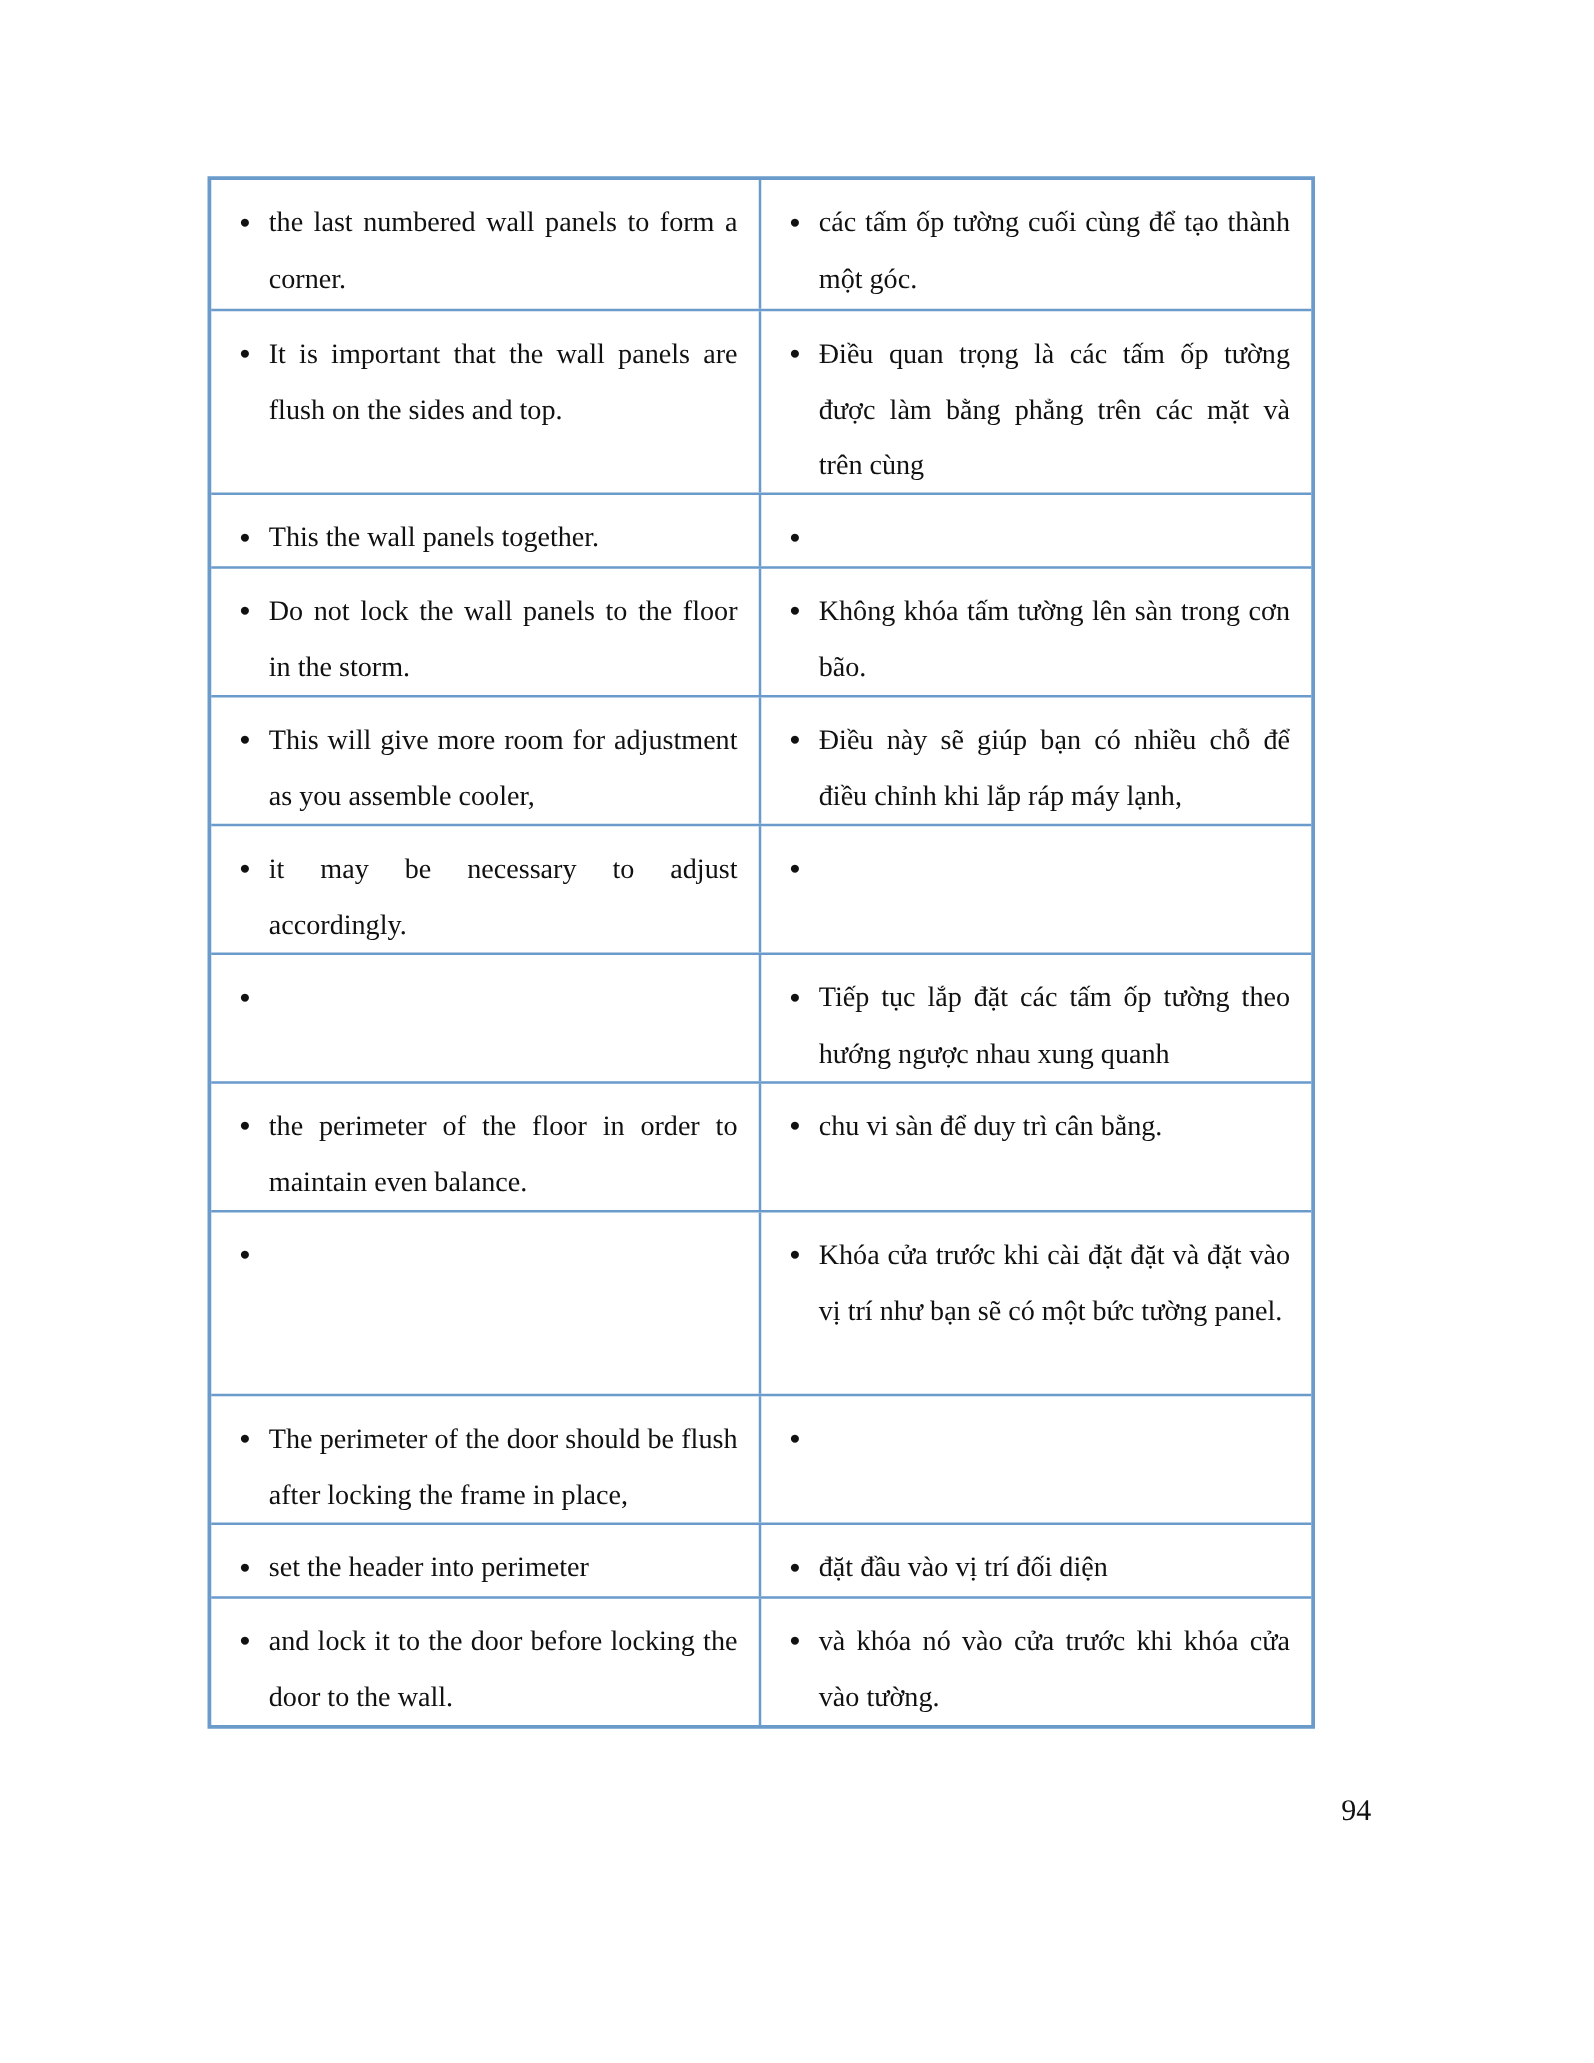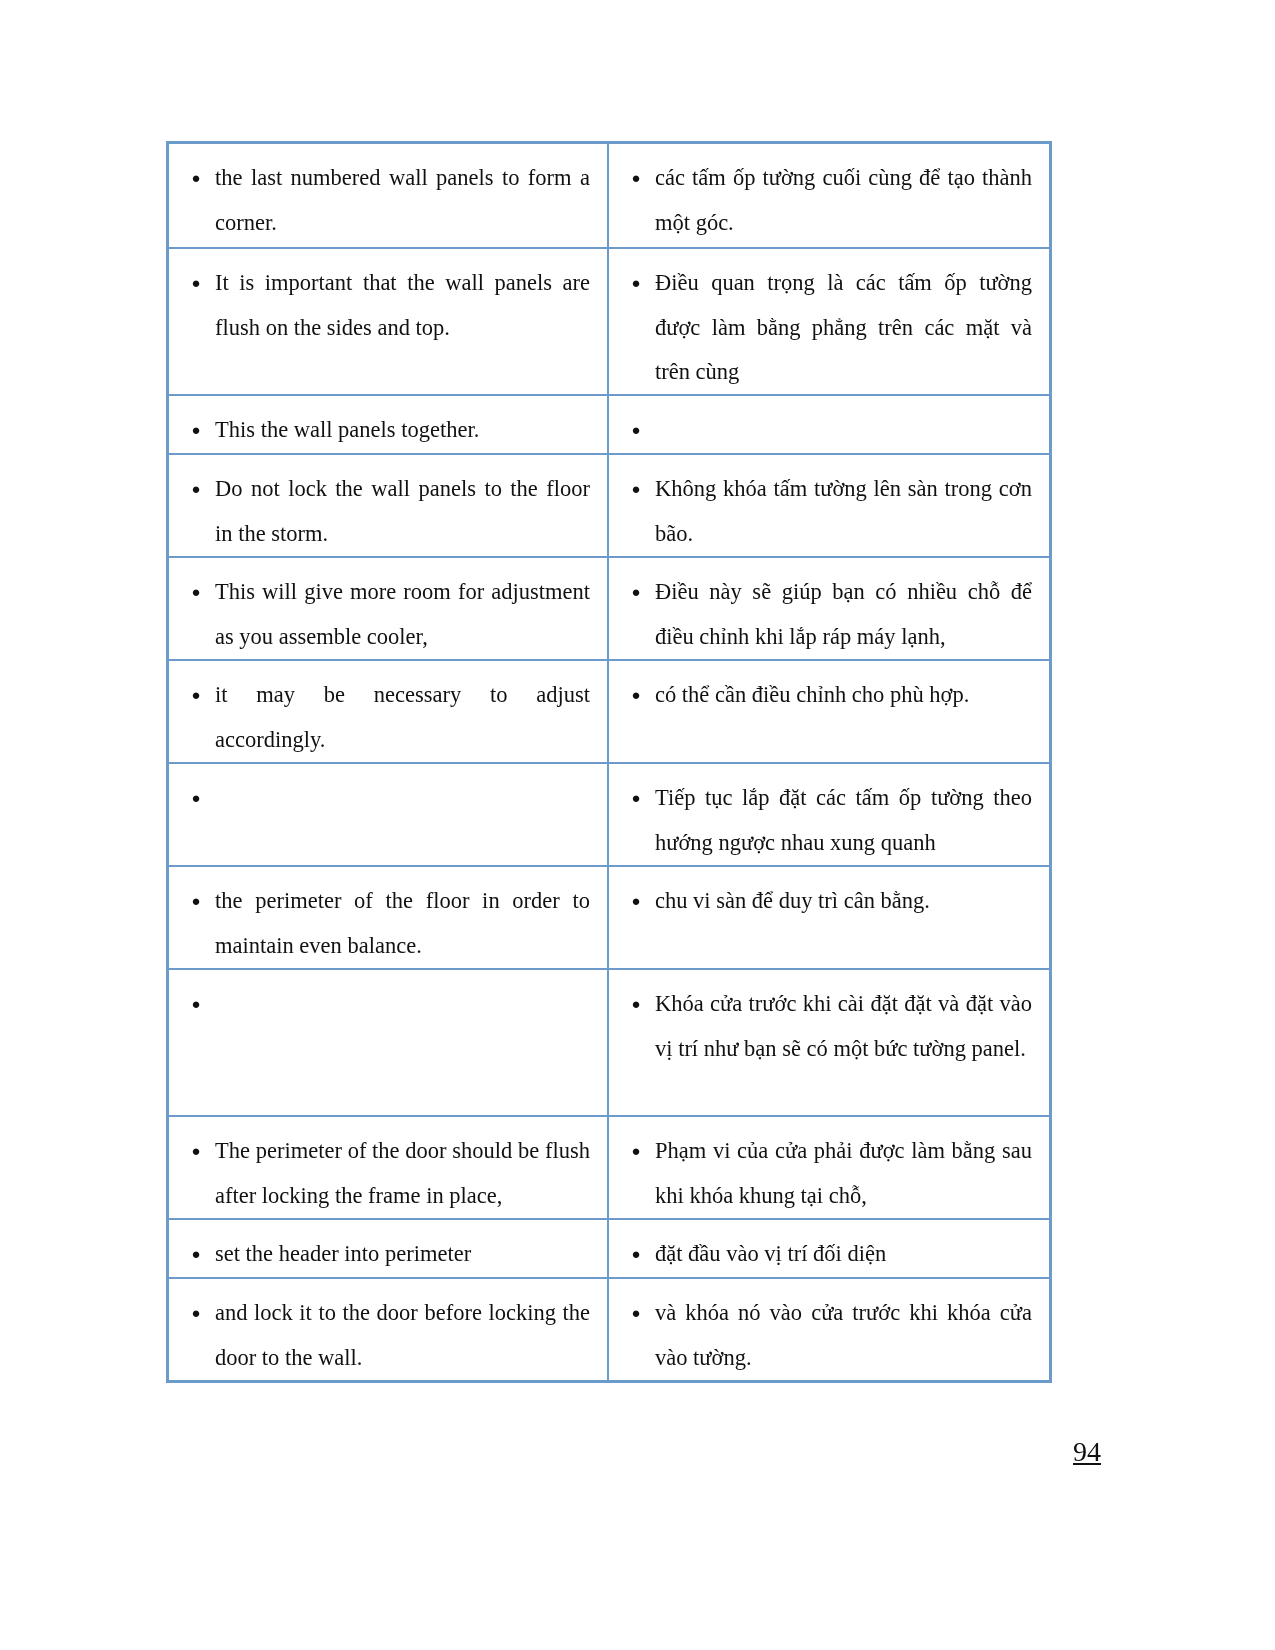--- a/index.html
+++ b/index.html
@@ -7,21 +7,21 @@
          font-family: "Liberation Serif", "DejaVu Serif", serif; color: #111; }
   .tbl { position: absolute; left: 166px; top: 141px; width: 886px;
          border: 3px solid #6a9bcb; box-sizing: border-box; }
   .row { display: flex; border-top: 2px solid #6a9bcb; box-sizing: border-box; }
   .row:first-child { border-top: none; }
   .cell { width: 50%; box-sizing: border-box; display: flex; align-items: flex-start;
           padding: 12px 17px 12px 8px; font-size: 22.5px; line-height: 44.5px; }
   .cell.en { border-right: 2px solid #6a9bcb; }
   .bullet { width: 38px; flex: 0 0 38px; text-align: center; font-size: 15px; line-height: 44.5px; }
   .text { flex: 1; text-align: justify; }
-  .pnum { position: absolute; left: 1073px; top: 1436px; font-size: 28px; text-decoration: underline; }
+  .pnum { position: absolute; left: 1073px; top: 1436px; font-size: 24px; }
 </style>
 </head>
 <body>
 
 <div class="tbl" id="tbl">
     <div class="row" style="height: 103px;">
       <div class="cell en">
         <span class="bullet">●</span>
         <span class="text">the last numbered wall panels to form a corner.</span>
       </div>
@@ -69,21 +69,20 @@
         <span class="text">Điều này sẽ giúp bạn có nhiều chỗ để điều chỉnh khi lắp ráp máy lạnh,</span>
       </div>
     </div>
     <div class="row" style="height: 103px;">
       <div class="cell en">
         <span class="bullet">●</span>
         <span class="text">it may be necessary to adjust accordingly.</span>
       </div>
       <div class="cell vi">
         <span class="bullet">●</span>
-        <span class="text">có thể cần điều chỉnh cho phù hợp.</span>
       </div>
     </div>
     <div class="row" style="height: 103px;">
       <div class="cell en">
         <span class="bullet">●</span>
       </div>
       <div class="cell vi">
         <span class="bullet">●</span>
         <span class="text">Tiếp tục lắp đặt các tấm ốp tường theo hướng ngược nhau xung quanh</span>
       </div>
@@ -107,21 +106,20 @@
         <span class="text">Khóa cửa trước khi cài đặt đặt và đặt vào vị trí như bạn sẽ có một bức tường panel.</span>
       </div>
     </div>
     <div class="row" style="height: 103px;">
       <div class="cell en">
         <span class="bullet">●</span>
         <span class="text">The perimeter of the door should be flush after locking the frame in place,</span>
       </div>
       <div class="cell vi">
         <span class="bullet">●</span>
-        <span class="text">Phạm vi của cửa phải được làm bằng sau khi khóa khung tại chỗ,</span>
       </div>
     </div>
     <div class="row" style="height: 59px;">
       <div class="cell en">
         <span class="bullet">●</span>
         <span class="text">set the header into perimeter</span>
       </div>
       <div class="cell vi">
         <span class="bullet">●</span>
         <span class="text">đặt đầu vào vị trí đối diện</span>

